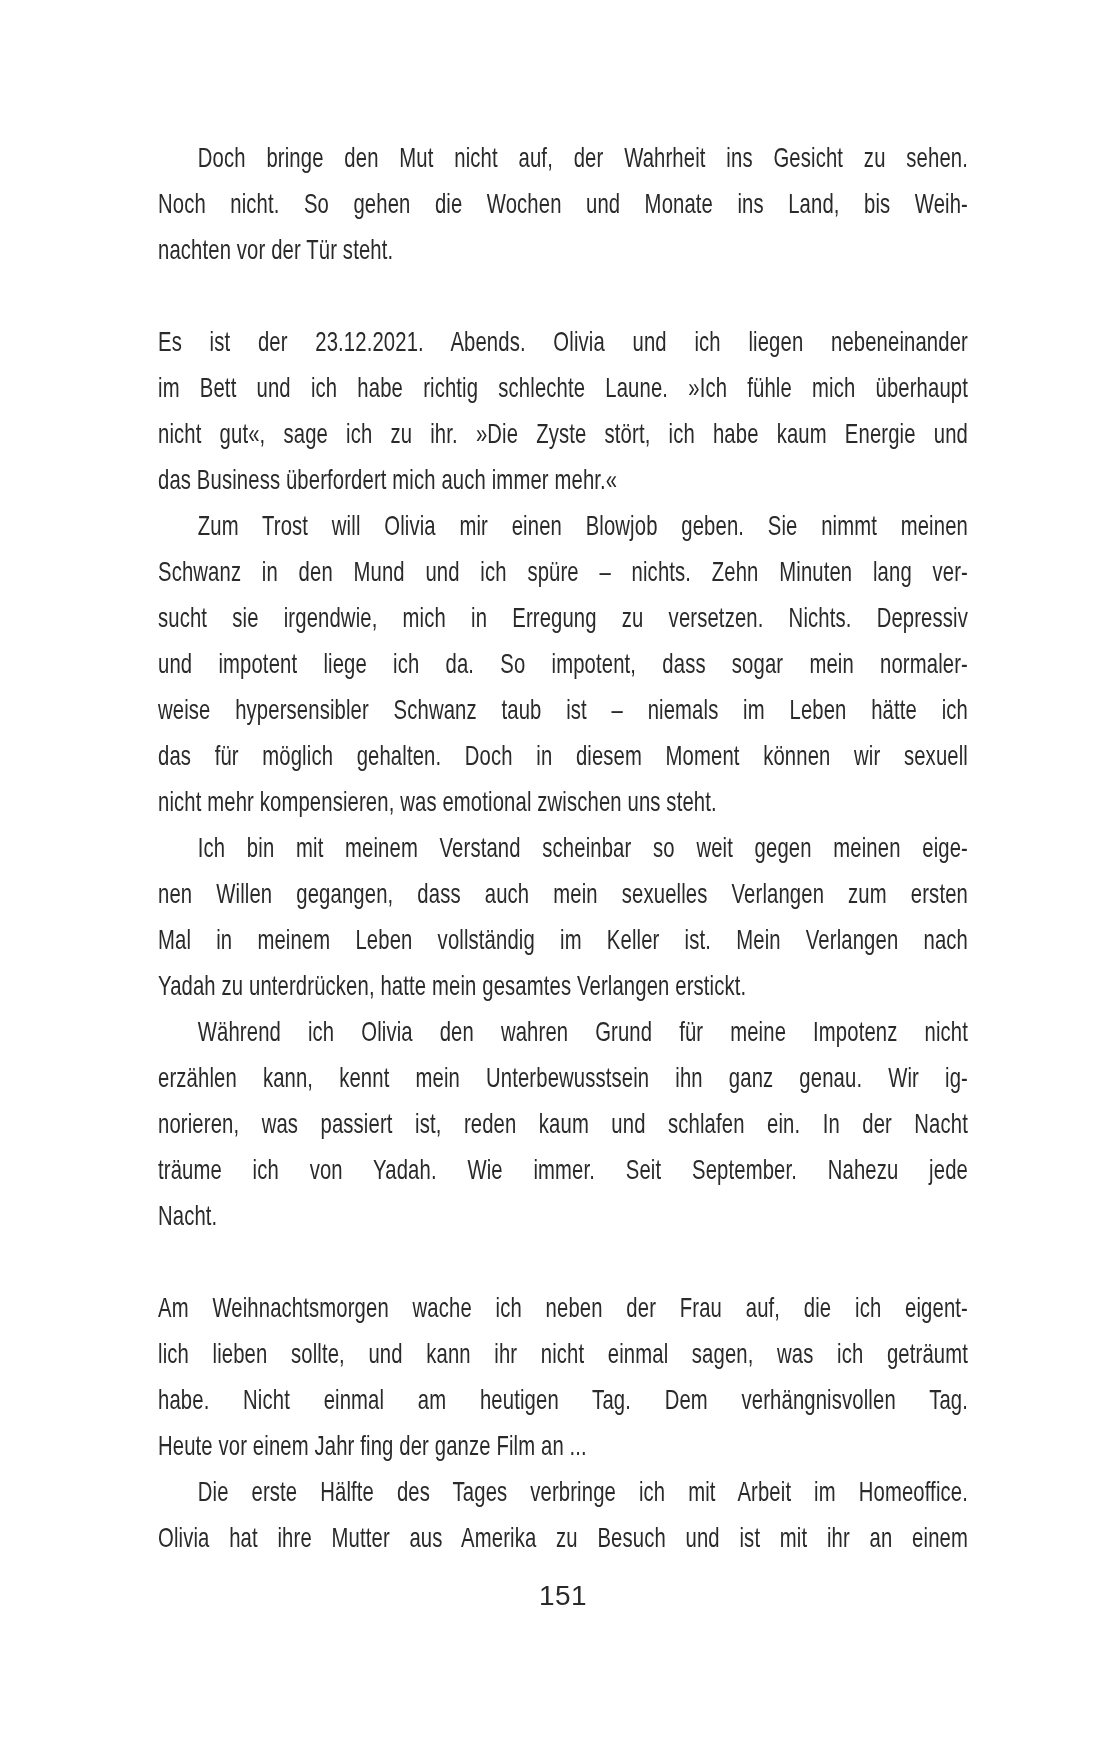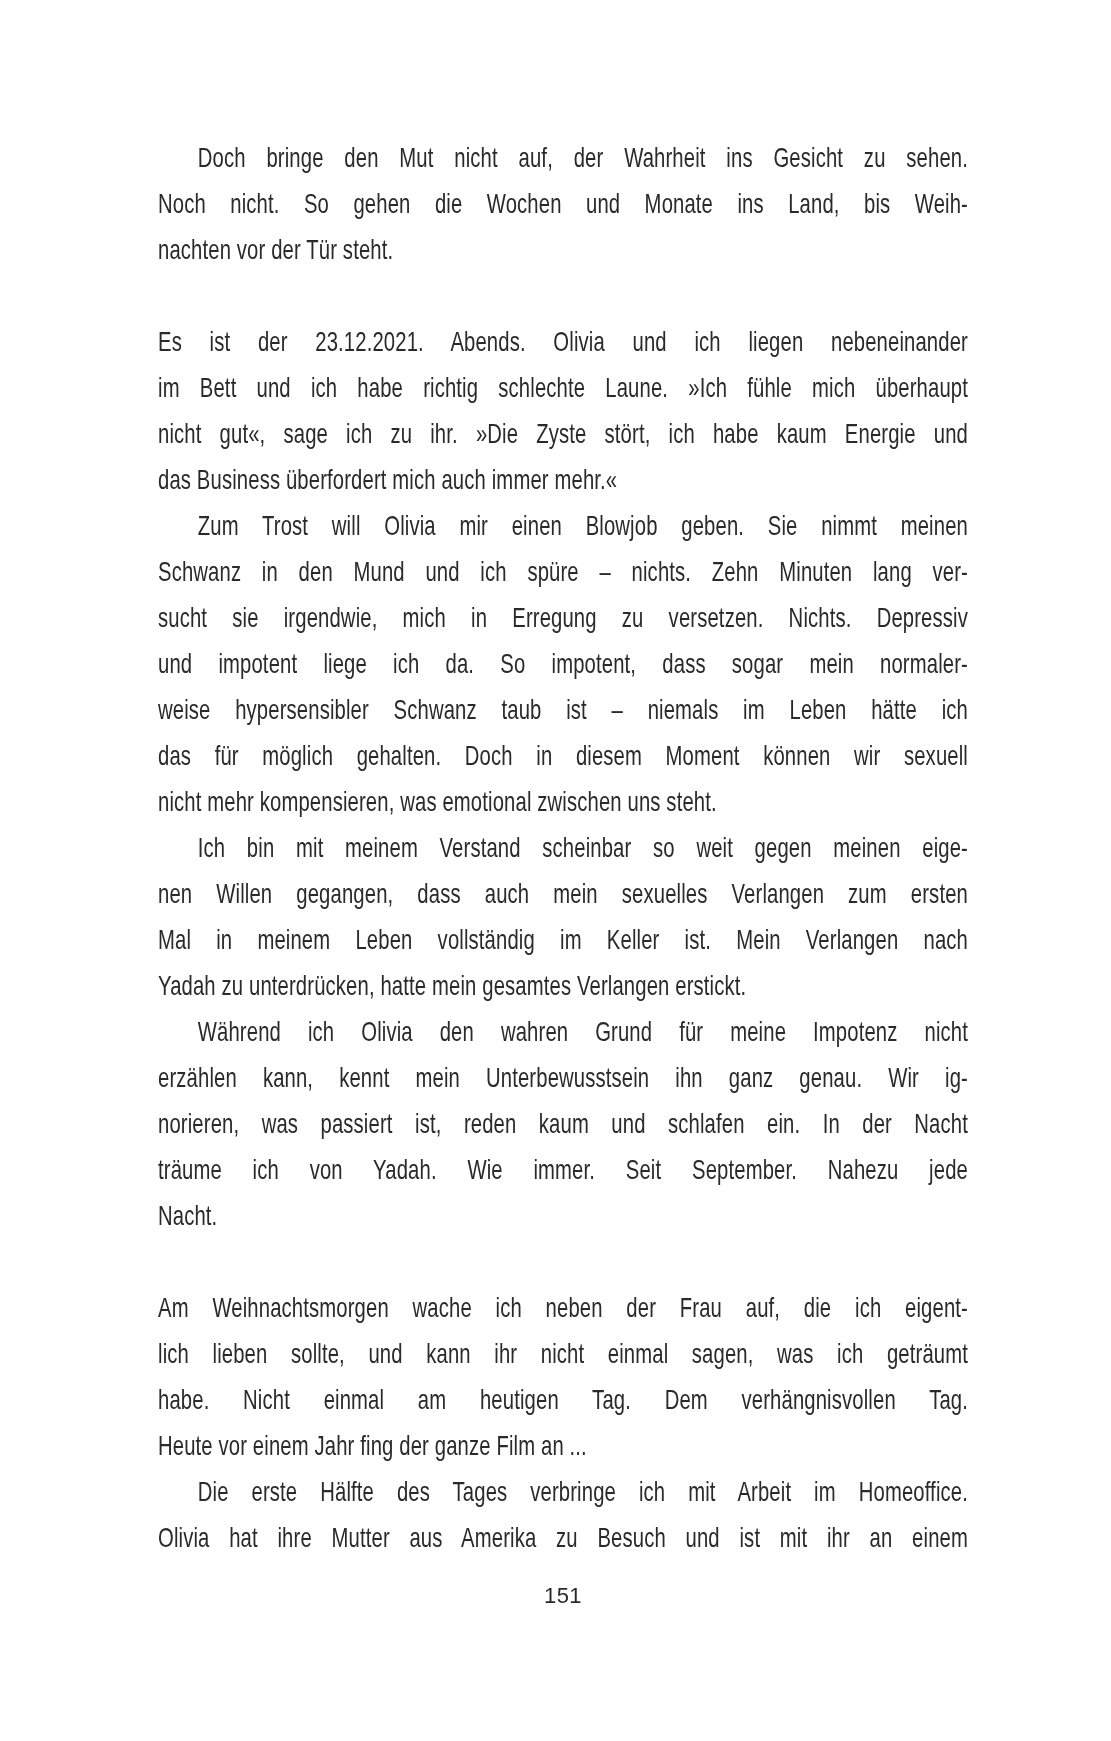--- a/index.html
+++ b/index.html
@@ -51,21 +51,21 @@
   }
   .paragraph.indent .line:first-child {
     text-indent: 55px;
   }
   .page-number {
     position: absolute;
     left: 158px;
     top: 1573px;
     width: 810px;
     text-align: center;
-    font-size: 22px;
+    font-size: 28px;
     line-height: 46px;
     font-weight: 300;
     letter-spacing: 0.5px;
     color: #2a2a2a;
   }
 </style>
 </head>
 <body>
 
 <div class="book-page">

